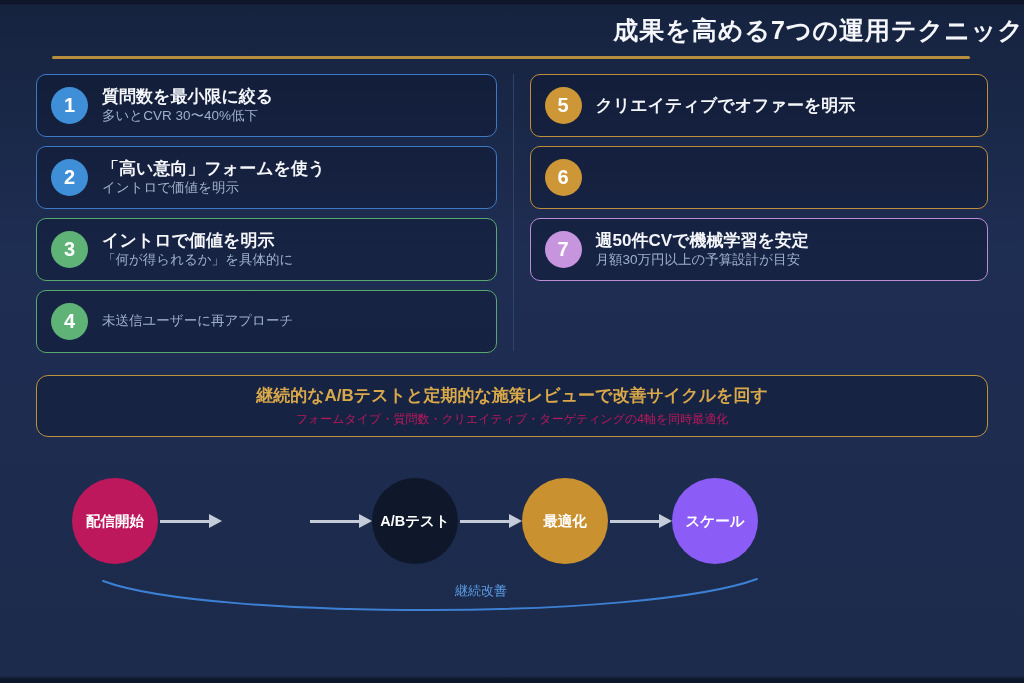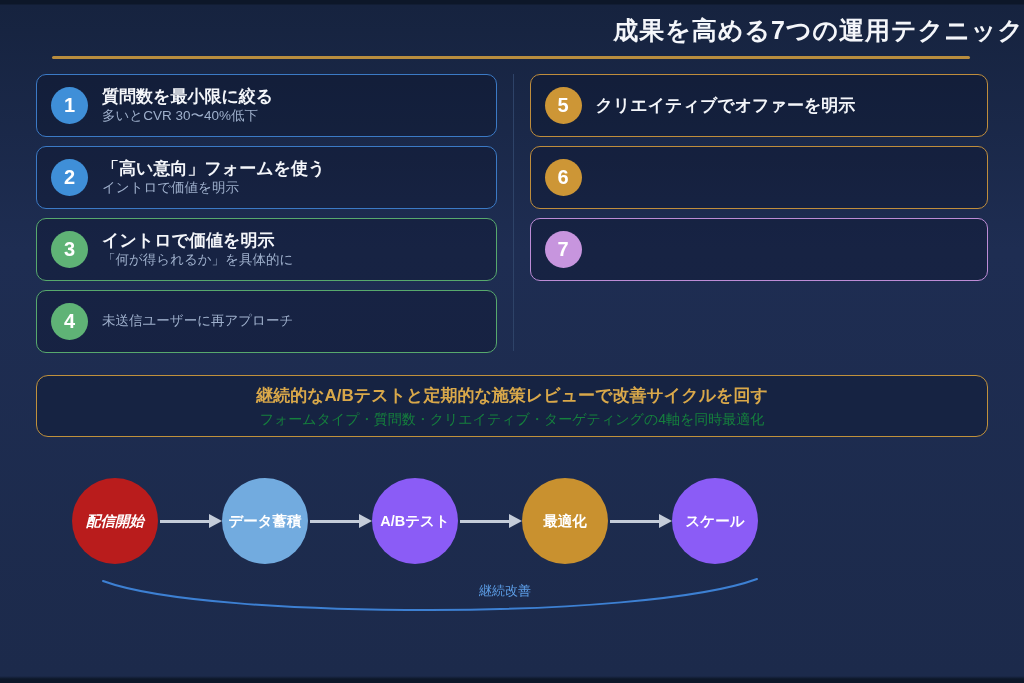--- a/index.html
+++ b/index.html
@@ -46,38 +46,38 @@
   .card-text{display:flex;flex-direction:column;gap:2px;min-width:0;}
   .card-title{font-size:17px;font-weight:bold;color:#f4f6fa;line-height:1.15;}
   .card-desc{font-size:13.5px;color:#9fb0cc;line-height:1.2;}
   .banner{
     position:absolute;top:375px;left:36px;width:952px;height:62px;
     box-sizing:border-box;border:1.5px solid #c0913c;border-radius:12px;
     background:rgba(8,16,36,0.30);
     display:flex;flex-direction:column;align-items:center;justify-content:center;gap:4px;
   }
   .banner-title{font-size:17px;font-weight:bold;color:#d9a84a;}
-  .banner-sub{font-size:14px;color:#15803d;}
+  .banner-sub{font-size:12px;color:#be185d;}
   .flow{position:absolute;top:470px;left:0;width:1024px;height:170px;}
   .flow-step{
     position:absolute;top:8px;width:86px;height:86px;border-radius:50%;
     display:flex;align-items:center;justify-content:center;
     font-size:14.5px;font-weight:bold;color:#ffffff;text-align:center;
   }
   .flow-arrow{position:absolute;top:44px;width:62px;height:15px;}
   .flow-arrow .shaft{
     position:absolute;left:0;top:6px;width:50px;height:2.5px;background:#c4ccd9;
   }
   .flow-arrow .head{
     position:absolute;left:49px;top:0;width:0;height:0;
     border-left:13px solid #c4ccd9;border-top:7.5px solid transparent;border-bottom:7.5px solid transparent;
   }
   .loop-curve{position:absolute;left:0;top:0;width:1024px;height:170px;pointer-events:none;}
   .loop-label{
-    position:absolute;left:455px;top:112px;width:100px;text-align:center;
+    position:absolute;left:455px;top:112px;width:100px;
     font-size:13px;color:#5d9fe8;
   }
 </style>
 </head>
 <body>
 
 <div class="title">成果を高める7つの運用テクニック</div>
 <div class="title-underline" style="background-color: rgb(185, 141, 62);"></div>
 
 <div class="columns">
@@ -116,47 +116,50 @@
       <div class="badge" style="background-color: rgb(205, 150, 54);">5</div>
       <div class="card-text">
         <div class="card-title">クリエイティブでオファーを明示</div>
       </div>
     </div>
     <div class="card" style="border-color: rgb(191, 141, 60);">
       <div class="badge" style="background-color: rgb(205, 150, 54);">6</div>
     </div>
     <div class="card" style="border-color: rgb(189, 140, 214);">
       <div class="badge" style="background-color: rgb(199, 149, 222);">7</div>
+      <div class="card-text">
+        <div class="card-title">週50件CVで機械学習を安定</div>
+        <div class="card-desc">月額30万円以上の予算設計が目安</div>
+      </div>
     </div>
   </div>
 </div>
 
 <div class="v-divider"></div>
 
 <div class="banner" style="border-color: rgb(192, 145, 60);">
   <div class="banner-title" style="color: rgb(217, 168, 74);">継続的なA/Bテストと定期的な施策レビューで改善サイクルを回す</div>
   <div class="banner-sub">フォームタイプ・質問数・クリエイティブ・ターゲティングの4軸を同時最適化</div>
 </div>
 
 <div class="flow">
   <svg class="loop-curve" width="1024" height="170" viewBox="0 0 1024 170">
     <path d="M 103 111 C 160 132, 300 140, 430 140 C 560 140, 700 130, 757 109" fill="none" stroke="#3d80d3" stroke-width="2" stroke-linecap="round"></path>
   </svg>
 
-  <div class="flow-step" style="left: 72px; background-color: #b91c1c; font-style: italic;">配信開始</div>
+  <div class="flow-step" style="left: 72px; background-color: #be185d;">配信開始</div>
   <div class="flow-arrow" style="left:160px;">
     <div class="shaft"></div>
       <div class="head"></div>
   </div>
-  <div class="flow-step" style="left: 222px; background-color: rgb(114, 171, 223);">データ蓄積</div>
   <div class="flow-arrow" style="left:310px;">
     <div class="shaft"></div>
       <div class="head"></div>
   </div>
-  <div class="flow-step" style="left: 372px; background-color: #8b5cf6;">A/Bテスト</div>
+  <div class="flow-step" style="left: 372px; background-color: #0f172a;">A/Bテスト</div>
   <div class="flow-arrow" style="left:460px;">
     <div class="shaft"></div>
       <div class="head"></div>
   </div>
   <div class="flow-step" style="left: 522px; background-color: rgb(201, 145, 47);">最適化</div>
   <div class="flow-arrow" style="left:610px;">
     <div class="shaft"></div>
       <div class="head"></div>
   </div>
   <div class="flow-step" style="left: 672px; background-color: #8b5cf6;">スケール</div>

